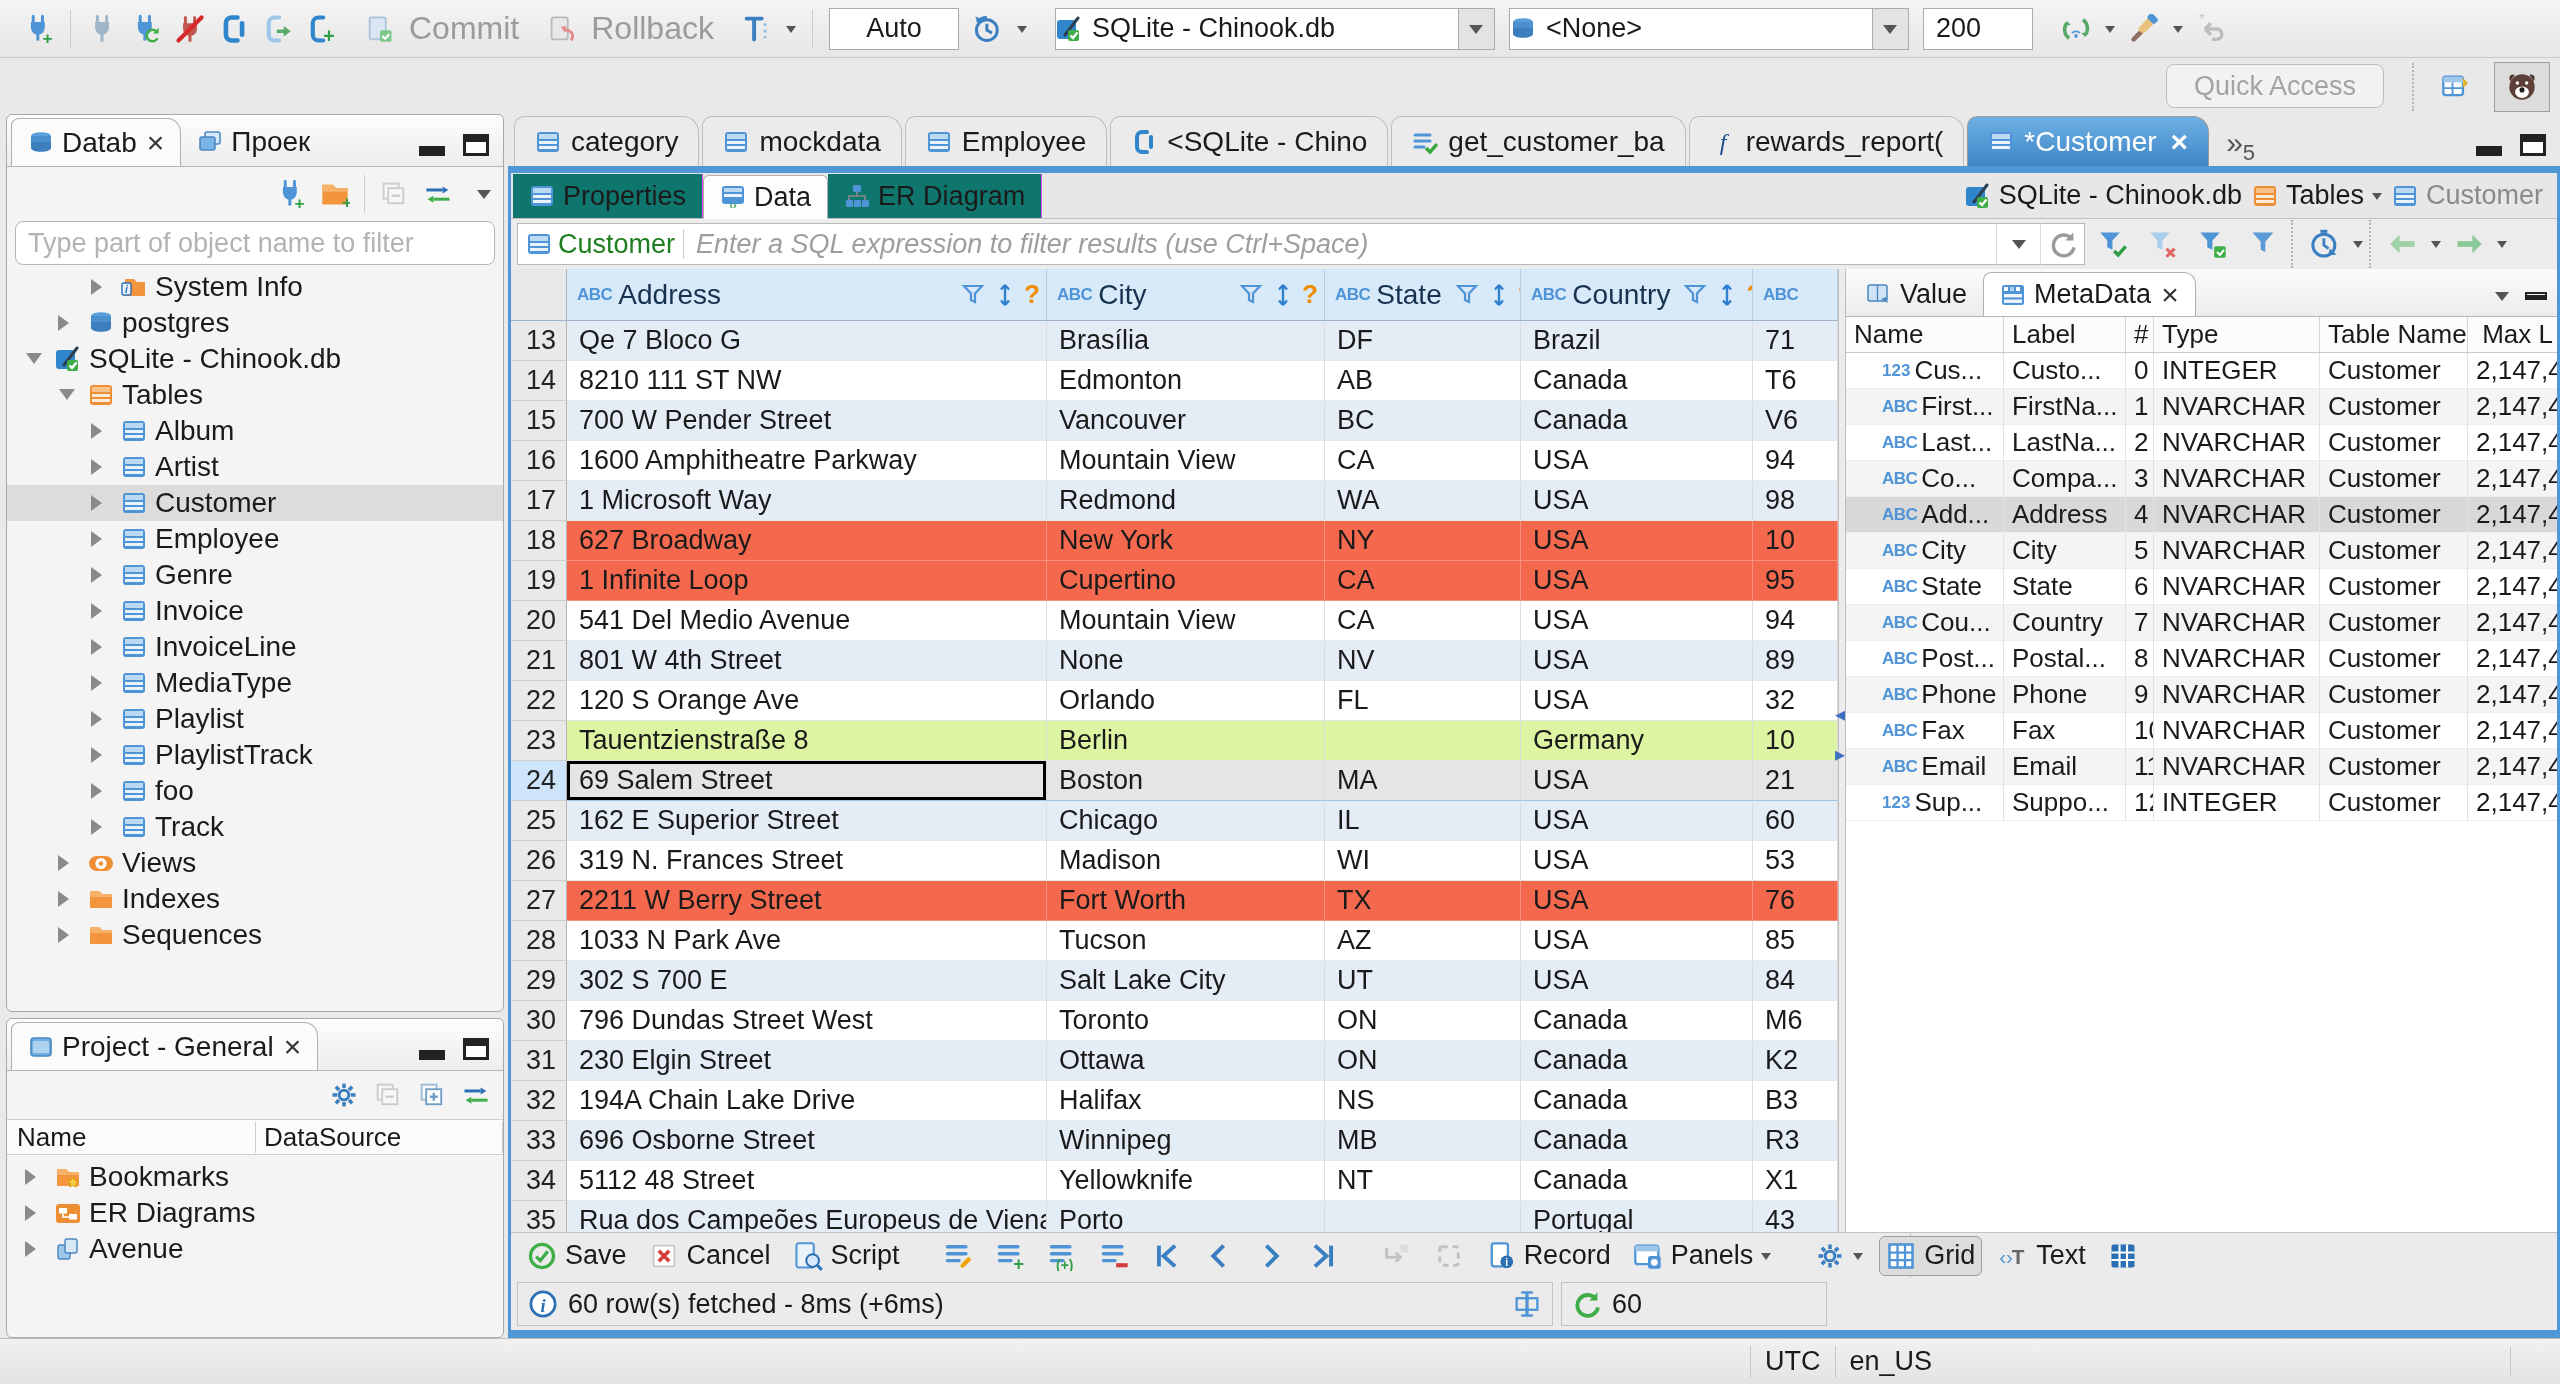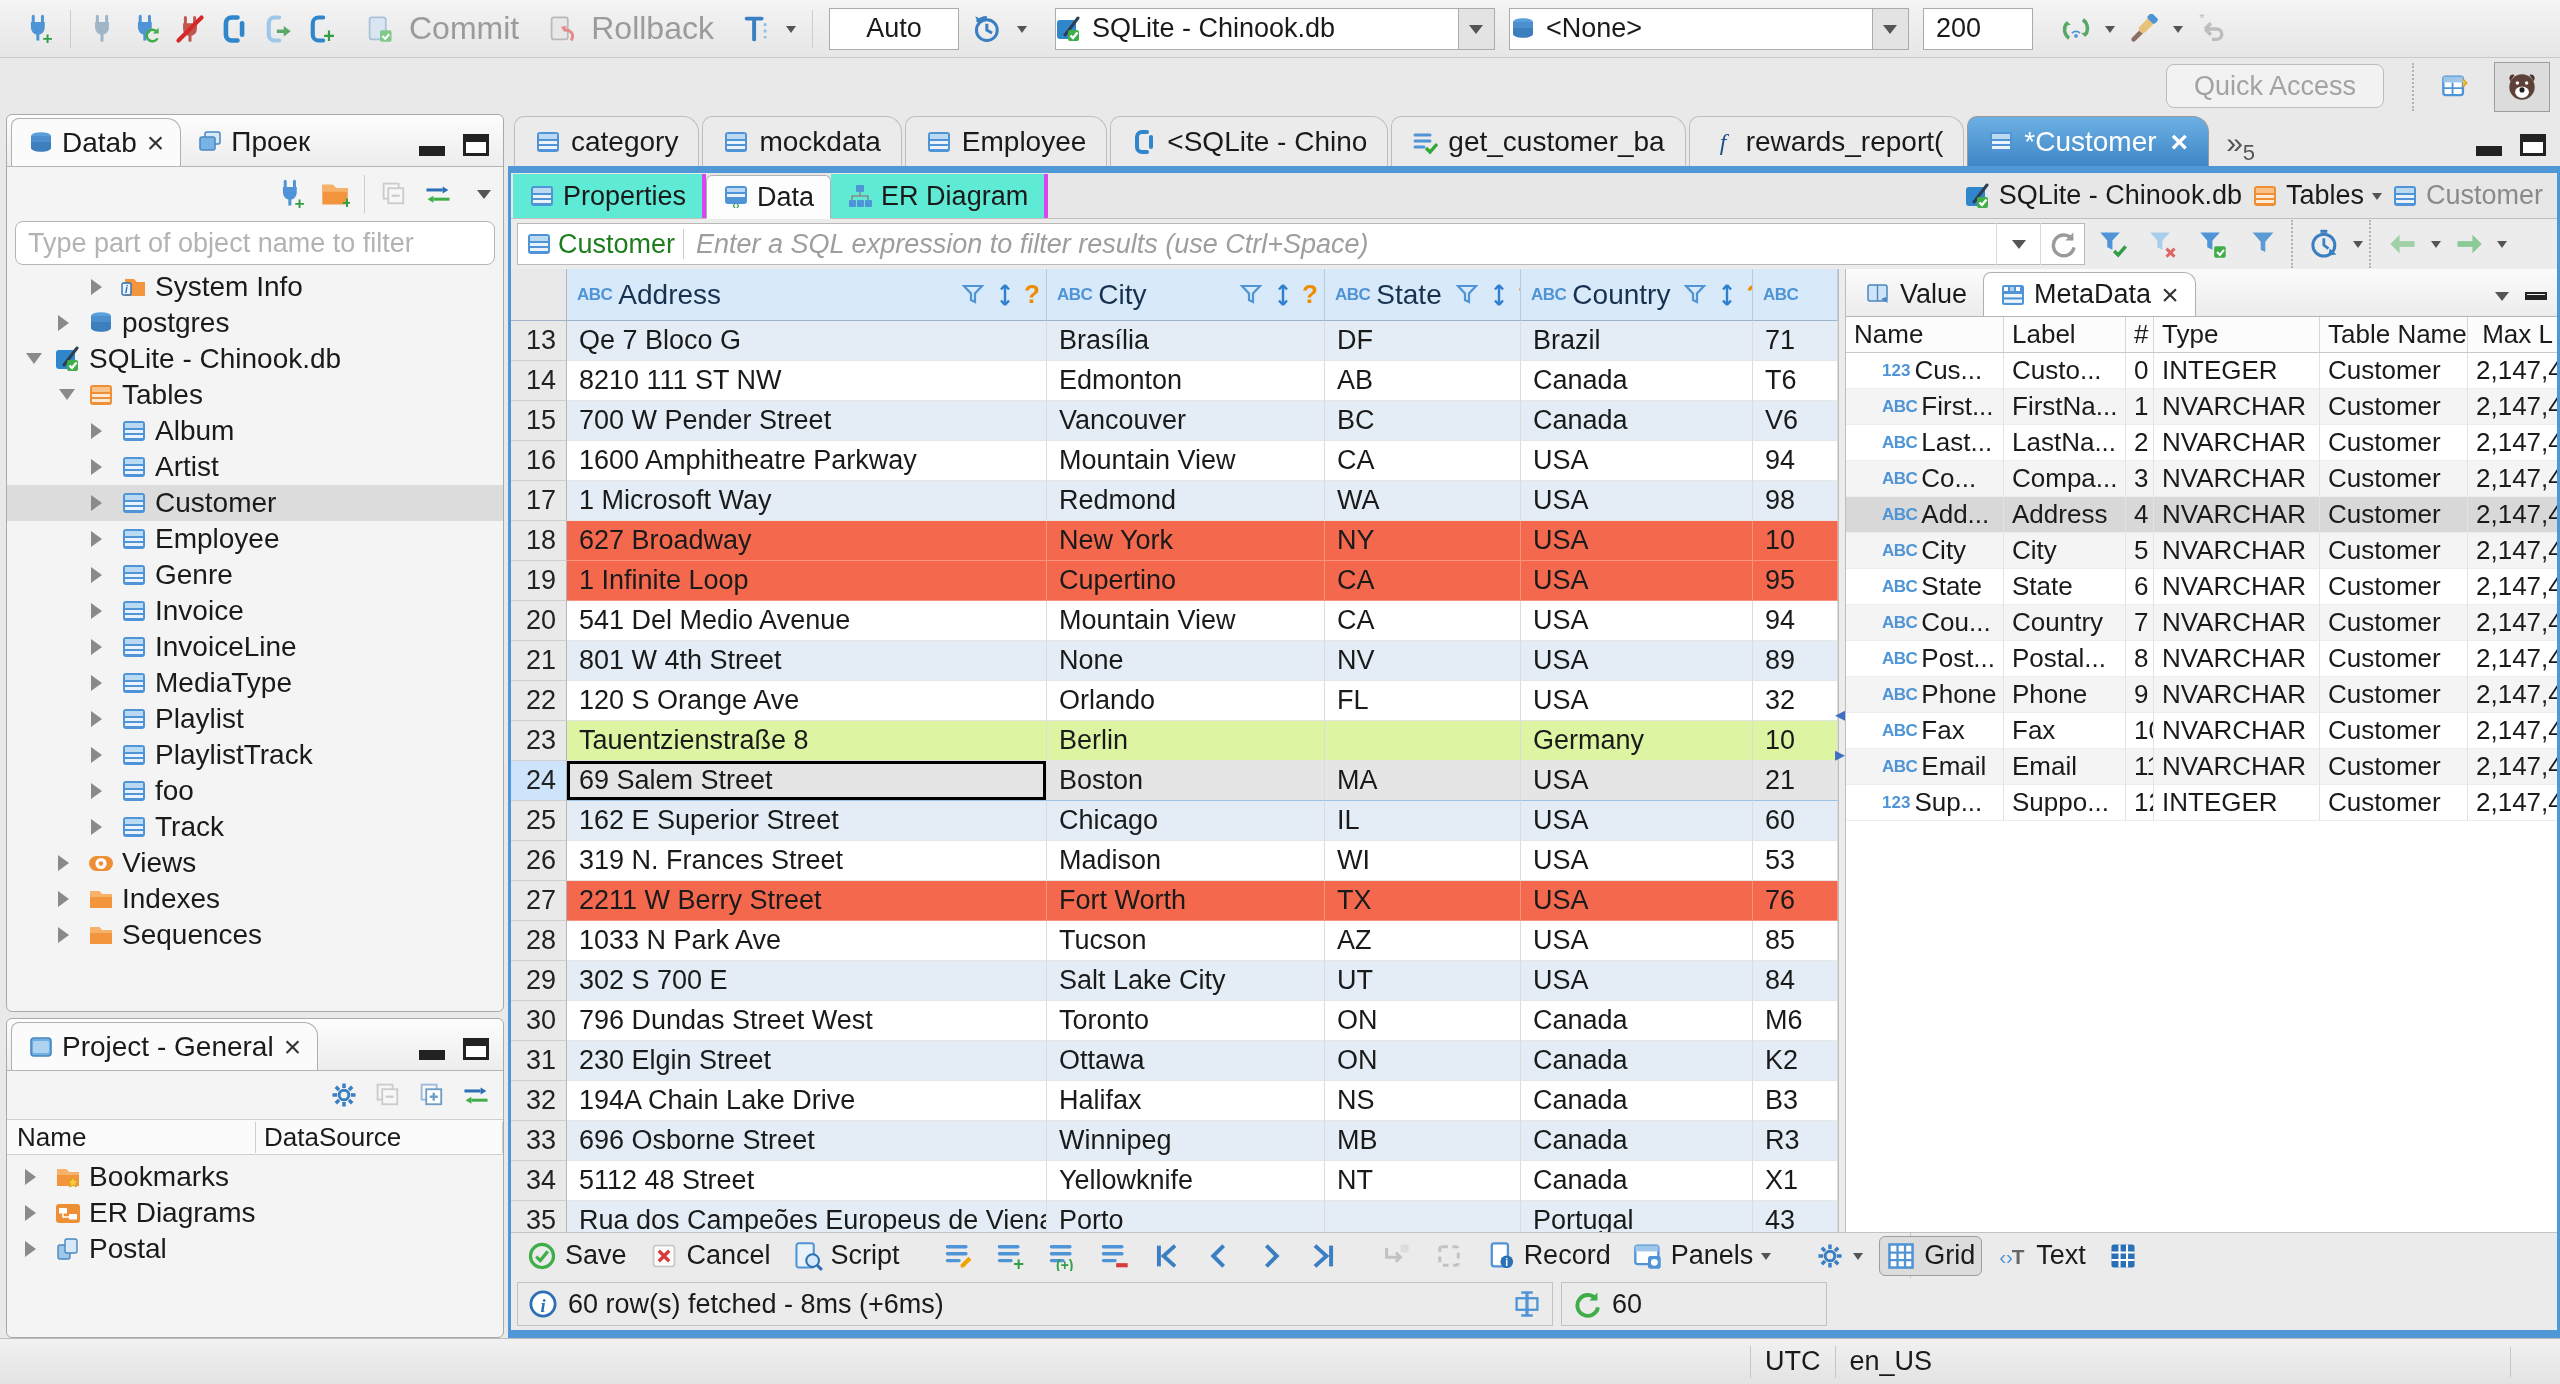--- a/index.html
+++ b/index.html
@@ -57,21 +57,21 @@
   #editor { position:absolute; left:508px; top:114px; width:2052px; height:1224px; }
   .etabs { height:52px; display:flex; align-items:flex-end; padding-left:6px; }
   .etab { display:flex; align-items:center; gap:10px; height:50px; padding:0 20px; background:#ebebeb; border:1px solid #bdbdbd; border-bottom:none; border-radius:10px 16px 0 0; margin-right:3px; font-size:28px; white-space:nowrap; }
   .etab.eactive { background:linear-gradient(#6cb0e4,#3f86c6); color:#fff; border-color:#9a9a9a; }
   .eclose { font-size:30px; font-weight:bold; margin-left:4px; }
   .eoverflow { display:flex; align-items:flex-start; color:#555; padding:4px 14px 0 14px; font-size:30px; }
   .eoverflow sub { font-size:22px; margin-top:14px; }
   .blueband { height:7px; background:#4f97d7; }
   .edbody { height:1165px; border-left:3px solid #4f97d7; border-right:3px solid #4f97d7; border-bottom:8px solid #4f97d7; background:#ececec; display:flex; flex-direction:column; }
   .subtabs { height:46px; background:#e7e7e7; border-bottom:1px solid #bfbfbf; display:flex; align-items:flex-end; padding-left:2px; }
-  .stab { display:flex; align-items:center; gap:8px; height:44px; padding:0 16px; border-right:4px solid #d946ef; background:#5eead4; font-size:27px; }
+  .stab { display:flex; align-items:center; gap:8px; height:44px; padding:0 16px; border-right:1px solid #d946ef; background:#0f766e; font-size:27px; }
   .stab.active { background:#fdfdfd; border:1px solid #b0b0b0; border-bottom:1px solid #fdfdfd; border-radius:6px 6px 0 0; margin-bottom:-1px; }
   .crumbs { margin-left:auto; display:flex; align-items:center; gap:10px; padding-right:14px; height:100%; }
   .crumb { display:flex; align-items:center; gap:8px; font-size:27px; }
   .crumb.dim { color:#8a8a8a; }
   
   .frow { height:50px; display:flex; align-items:center; background:#ececec; padding-left:6px; gap:6px; }
   .finput { width:1568px; height:42px; background:#fff; border:1px solid #b9b9b9; display:flex; align-items:center; padding-left:8px; }
   .ftable { color:#1e7d1e; margin:0 8px 0 6px; }
   .fdiv { width:1px; height:30px; background:#c9c9c9; margin-right:12px; }
   .fph { color:#9e9e9e; font-style:italic; flex:1; }
@@ -747,21 +747,21 @@
       <div class="trow" style="padding-left: 14px;">
         <span class="tw">
           <span class="arR"></span>
         </span>
         <span class="ic sm">
           <svg viewBox="0 0 26 26" xmlns="http://www.w3.org/2000/svg">
             <rect x="3" y="9" width="12" height="14" rx="2" fill="#9ec7ea" stroke="#4a86c0" stroke-width="1.4"></rect>
             <rect x="10" y="3" width="12" height="14" rx="2" fill="#d7e9f8" stroke="#4a86c0" stroke-width="1.4"></rect>
           </svg>
         </span>
-        <span class="tlbl">Postal</span>
+        <span class="tlbl">Avenue</span>
       </div>
     </div>
 </div>
 
 <div id="editor">
   <div class="etabs" id="edTabs">
       <div class="etab">
         <span class="ic sm">
           <svg viewBox="0 0 26 26" xmlns="http://www.w3.org/2000/svg">
             <rect x="2" y="3" width="22" height="20" rx="3" fill="#4f94d6"></rect>

